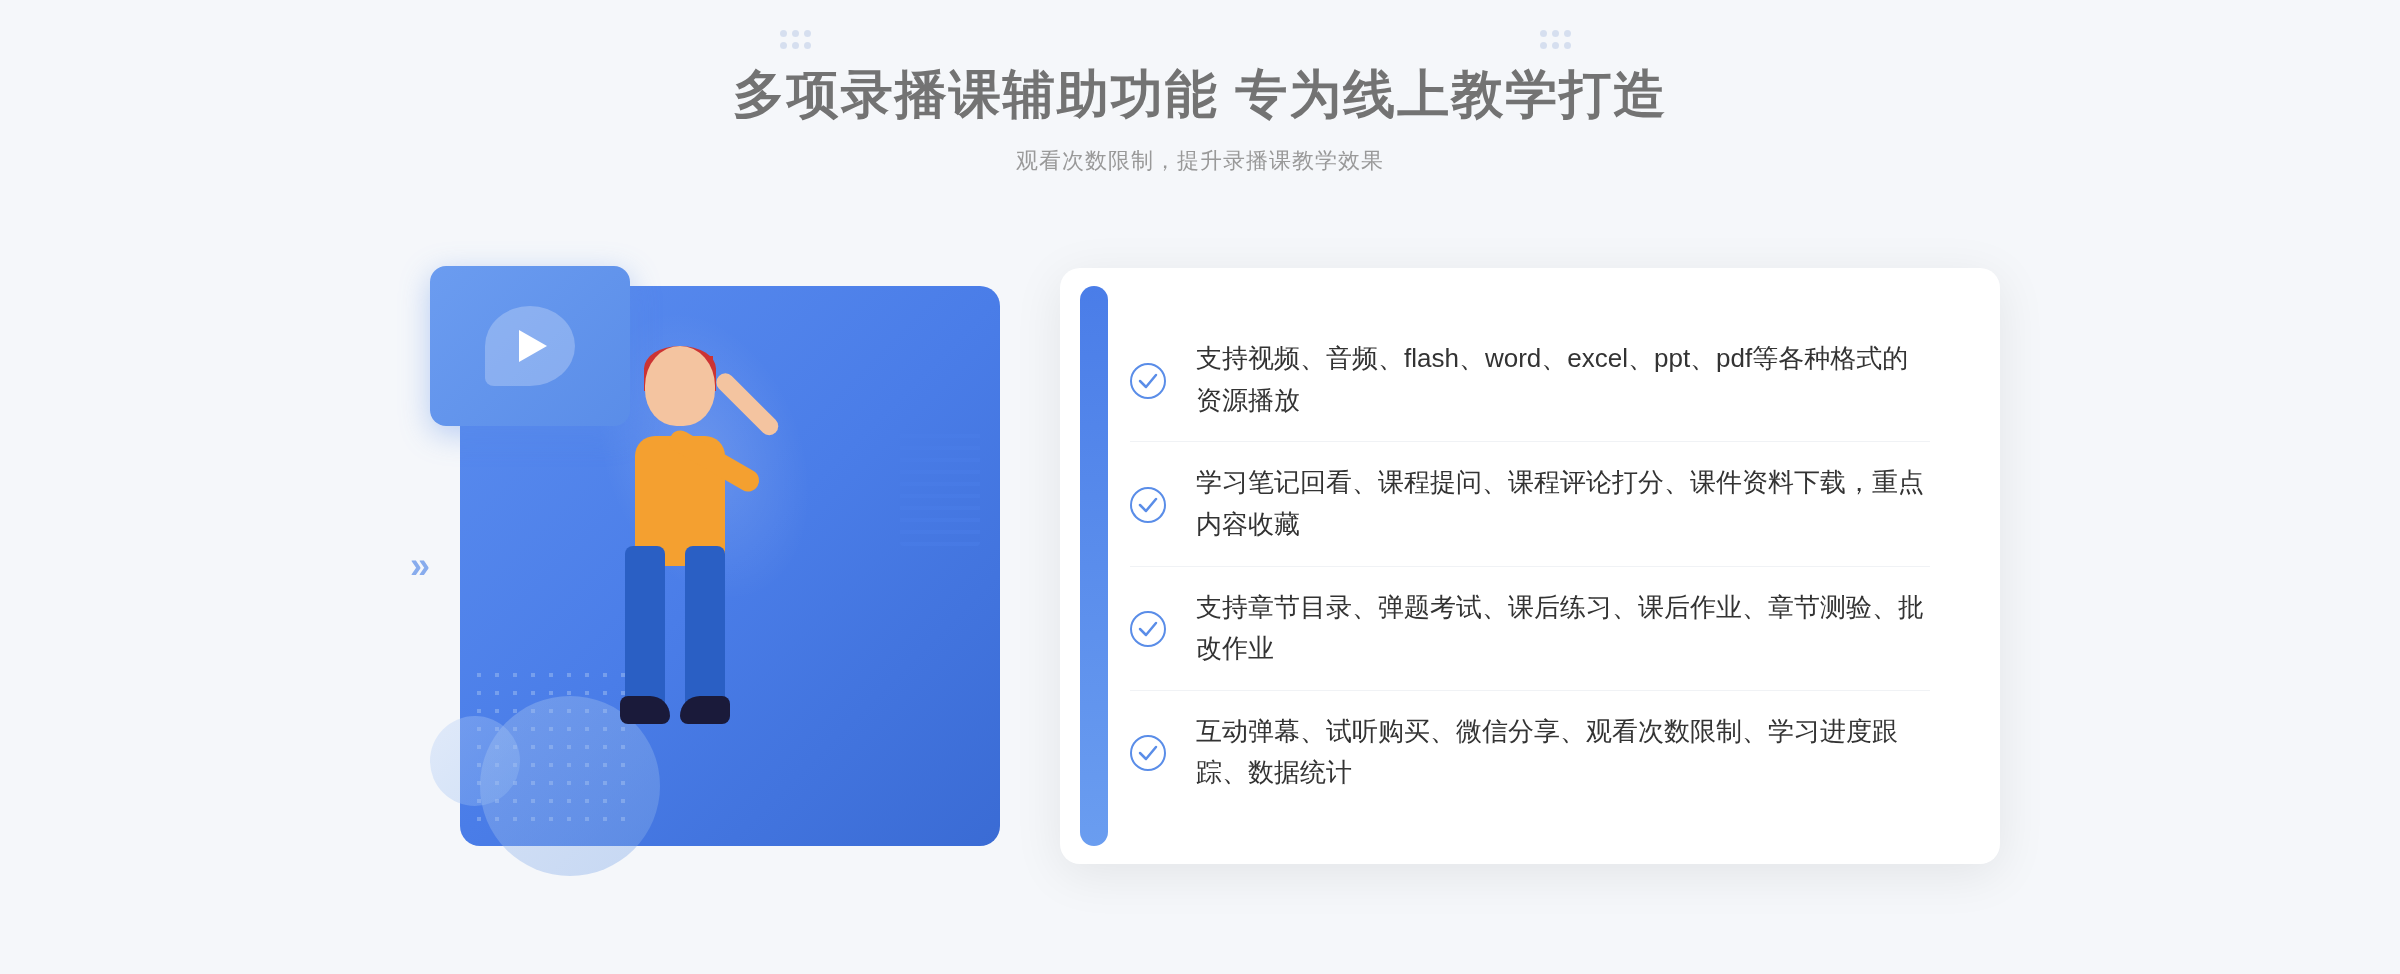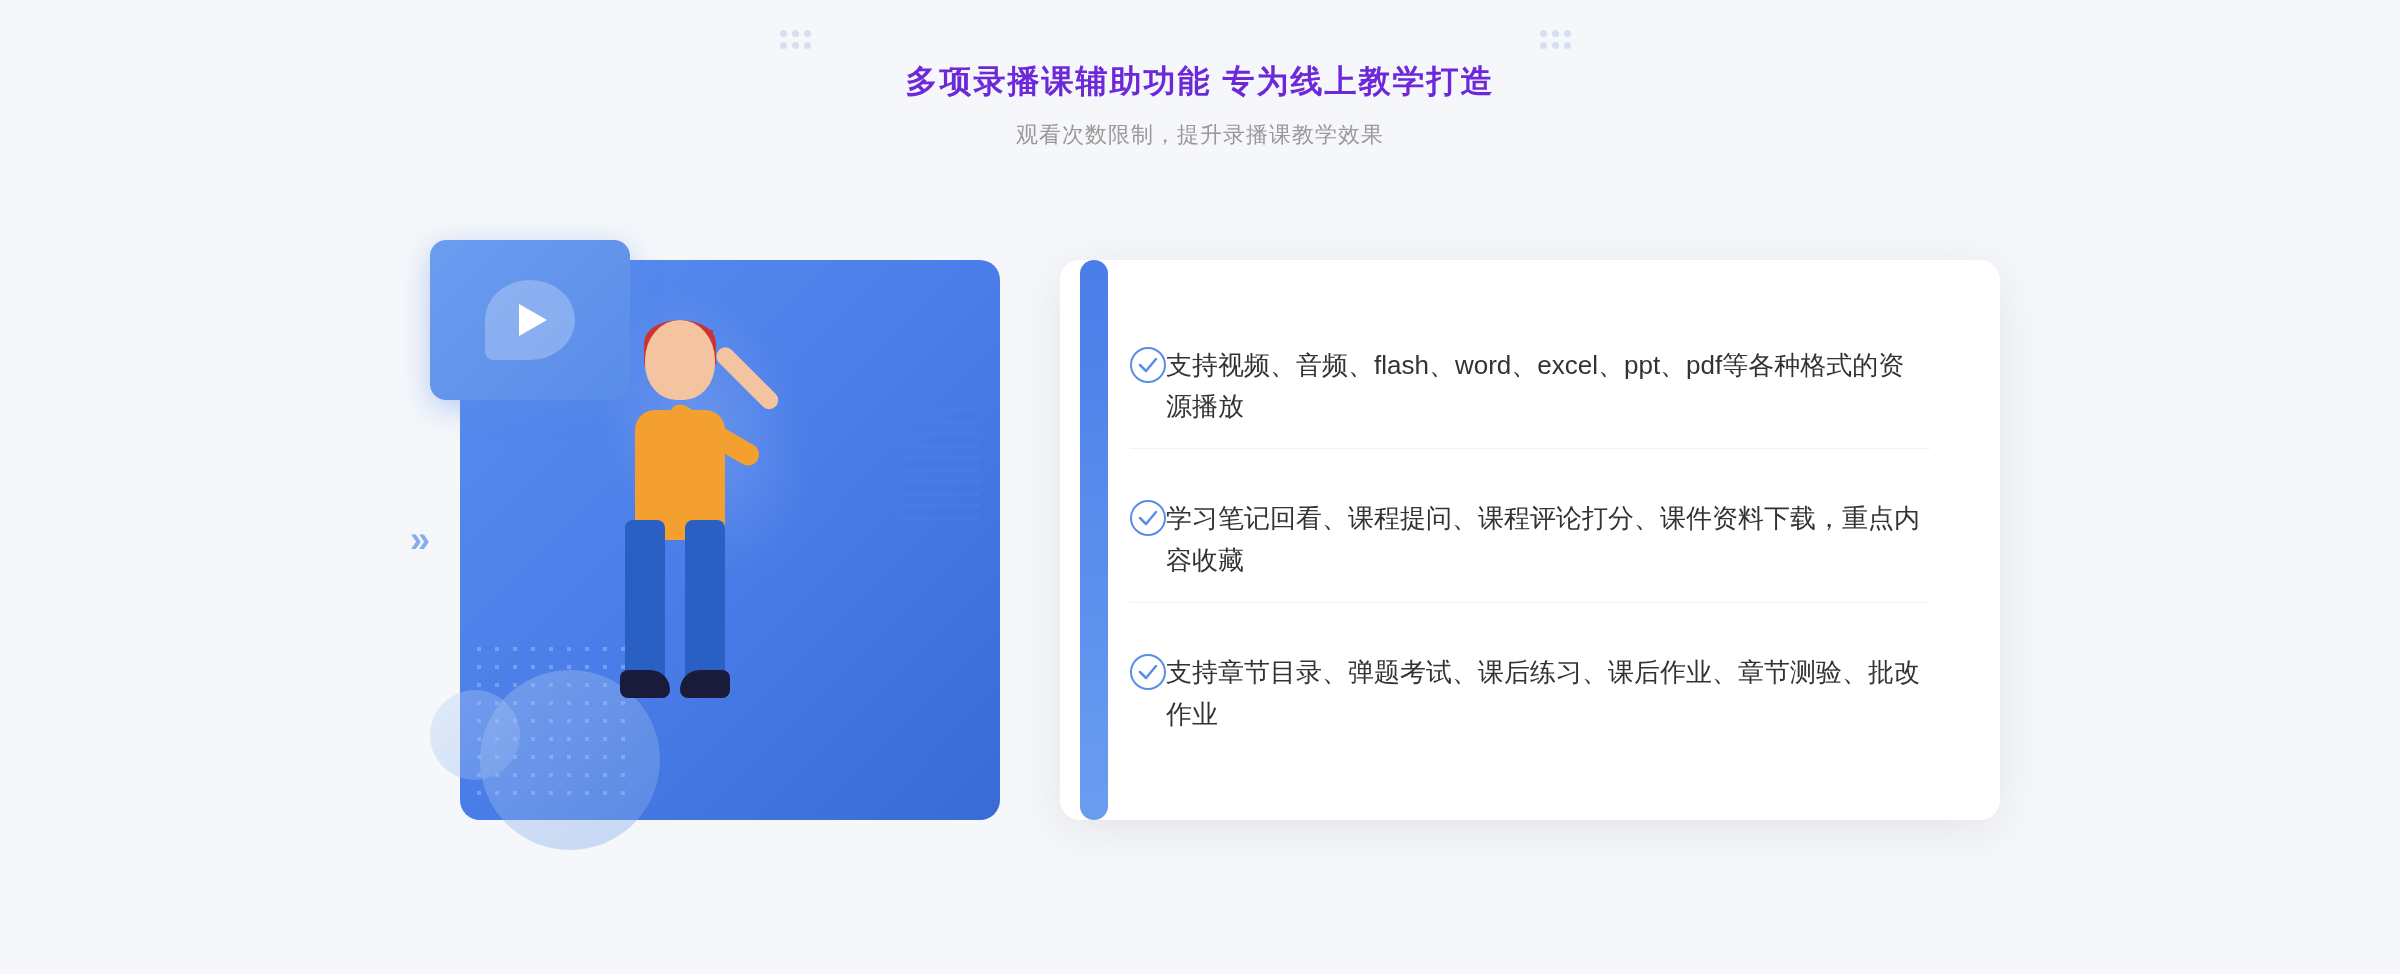--- a/index.html
+++ b/index.html
@@ -41,23 +41,23 @@
     }
 
     .title-wrapper {
       display: flex;
       align-items: center;
       gap: 20px;
       margin-bottom: 16px;
     }
 
     .main-title {
-      font-size: 32px;
+      font-size: 52px;
       font-weight: 700;
-      color: #6d28d9;
+      color: #737373;
       letter-spacing: 2px;
     }
 
     .subtitle {
       font-size: 22px;
       color: #999;
       letter-spacing: 1px;
     }
 
     .content-section {
@@ -360,21 +360,22 @@
       min-height: 560px;
       display: flex;
       flex-direction: column;
       justify-content: space-around;
       margin-left: -20px;
       z-index: 5;
     }
 
     .feature-item {
       display: flex;
-      align-items: flex-start;
+      align-items: center;
+      gap: 30px;
       padding: 20px 0;
       border-bottom: 1px solid #f0f2f5;
     }
 
     .feature-item:last-child {
       border-bottom: none;
     }
 
     .check-icon {
       width: 36px;
@@ -545,17 +546,26 @@
       <div class="feature-item">
         <div class="check-icon">
           <svg viewBox="0 0 36 36" fill="none" xmlns="http://www.w3.org/2000/svg">
             <circle cx="18" cy="18" r="17" stroke="#5a8de8" stroke-width="2" fill="none"></circle>
             <path d="M10 18 L16 24 L26 12" stroke="#5a8de8" stroke-width="2.5" stroke-linecap="round" stroke-linejoin="round"></path>
           </svg>
         </div>
         <p class="feature-text">支持章节目录、弹题考试、课后练习、课后作业、章节测验、批改作业</p>
       </div>
 
+      <div class="feature-item">
+        <div class="check-icon">
+          <svg viewBox="0 0 36 36" fill="none" xmlns="http://www.w3.org/2000/svg">
+            <circle cx="18" cy="18" r="17" stroke="#5a8de8" stroke-width="2" fill="none"></circle>
+            <path d="M10 18 L16 24 L26 12" stroke="#5a8de8" stroke-width="2.5" stroke-linecap="round" stroke-linejoin="round"></path>
+          </svg>
+        </div>
+        <p class="feature-text">互动弹幕、试听购买、微信分享、观看次数限制、学习进度跟踪、数据统计</p>
+      </div>
 
     </div>
   </div>
 
 </div>
 
 </body></html>

